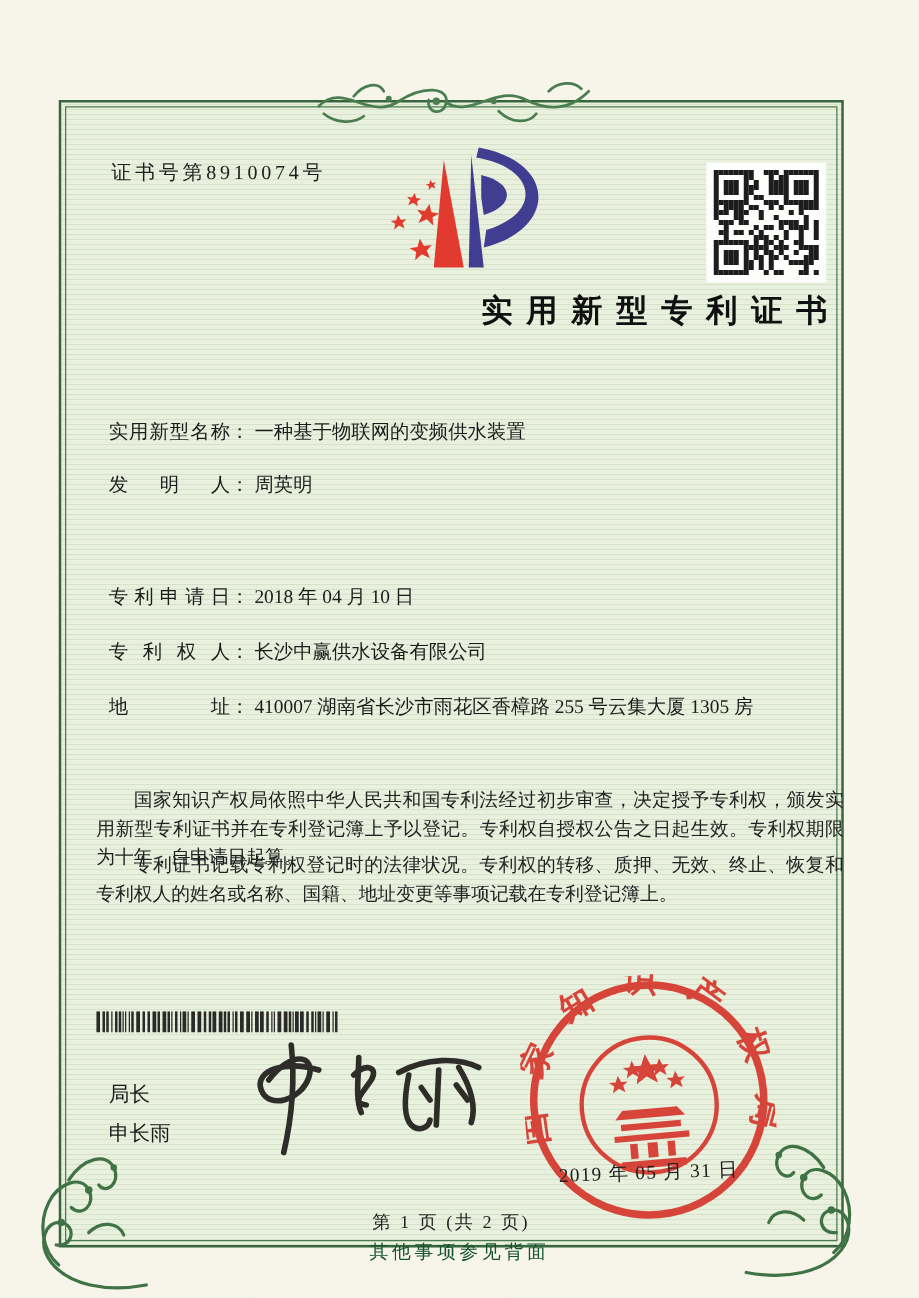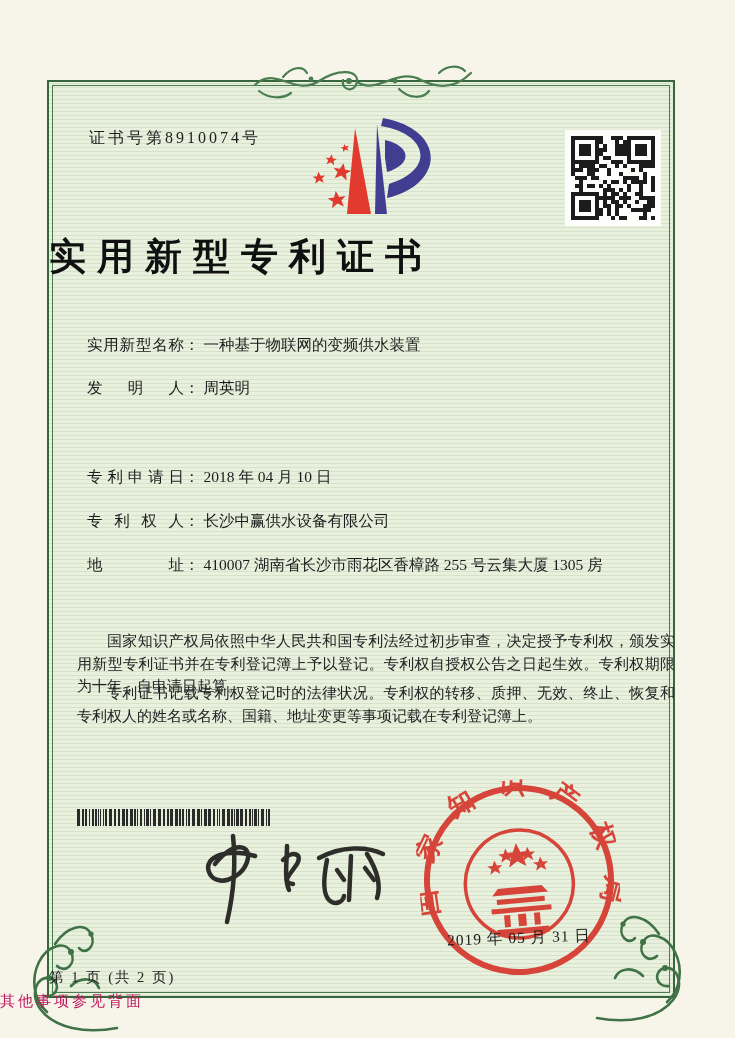--- a/index.html
+++ b/index.html
@@ -16,37 +16,37 @@
     background-color:#e9f0de;
     background-image:repeating-linear-gradient(0deg,rgba(125,165,115,.18) 0 1px,rgba(0,0,0,0) 1px 4px);
     margin-top:24px;
   }
   .frame::before{content:"";position:absolute;inset:3px;border:1px solid #4a7a4e;pointer-events:none}
   .abs{position:absolute}
   
   .cert-no{left:40px;top:46px;font-size:16px;letter-spacing:3px;color:#1e1e1e}
   .logo{left:240px;top:32px;width:156px;height:114px}
   .qr{left:518px;top:50px;width:92px;height:92px;background:#fdfdfb;box-shadow:0 0 0 2px #fdfdfb}
-  .title{left:0;right:0;top:150px;text-align:left;font-size:37px;font-weight:bold;letter-spacing:11px;color:#101010}
+  .title{left:0;right:0;top:150px;text-align:right;font-size:25px;font-weight:bold;letter-spacing:11px;color:#101010}
   
   .row{position:absolute;left:38px;font-size:15.5px;white-space:nowrap;color:#1c1c1c}
   .lab{display:inline-block;width:97px;text-align:justify;text-align-last:justify;-moz-text-align-last:justify}
   .col{margin-right:4px}
   .pair2{position:absolute;left:305px;top:0}
   
   .para{position:absolute;left:28px;width:598px;font-size:15px;line-height:22.5px;
         text-align:justify;text-indent:2em;color:#222}
   
   .barcode{left:28px;top:727px;width:196px;height:17px}
   .director{left:38px;top:778px;font-size:16.5px;line-height:31px;color:#1a1a1a}
   .signature{left:132px;top:748px;width:230px;height:100px}
   .seal{left:370px;top:698px;width:200px;height:200px;transform:rotate(-5deg)}
   .seal-date{left:368px;top:846px;width:204px;text-align:center;font-size:15.5px;letter-spacing:1px;color:#1d1d1d;transform:rotate(-2deg)}
-  .page-num{left:0;right:0;top:886px;font-size:14.5px;letter-spacing:2px;color:#1e1e1e}
-  .back-note{position:absolute;left:0;right:0;top:992px;font-size:15px;letter-spacing:3px;color:#be185d}
+  .page-num{left:0;right:0;top:886px;text-align:center;font-size:14.5px;letter-spacing:2px;color:#1e1e1e}
+  .back-note{position:absolute;left:0;right:0;top:992px;text-align:center;font-size:15px;letter-spacing:3px;color:#14532d}
   
   .orn-top{left:200px;top:-27px;width:228px;height:54px}
   .fl-bl{left:-24px;top:834px;width:98px;height:118px}
   .fl-br{right:-16px;top:824px;width:98px;height:118px;transform:scaleX(-1)}
   svg{display:block}
 </style>
 </head>
 <body>
 
 <div class="frame">
@@ -422,20 +422,24 @@
         <rect x="172" y="0" width="2" height="17" fill="#2a2a28"></rect>
         <rect x="175" y="0" width="1" height="17" fill="#2a2a28"></rect>
         <rect x="177" y="0" width="3" height="17" fill="#2a2a28"></rect>
         <rect x="181" y="0" width="1" height="17" fill="#2a2a28"></rect>
         <rect x="184" y="0" width="3" height="17" fill="#2a2a28"></rect>
         <rect x="189" y="0" width="1" height="17" fill="#2a2a28"></rect>
         <rect x="191" y="0" width="2" height="17" fill="#2a2a28"></rect>
       </svg>
     </div>
 
+  <div class="abs director">
+    <div>局长</div>
+    <div>申长雨</div>
+  </div>
 
   <svg class="abs signature" viewBox="0 0 230 100">
     <g fill="none" stroke="#2e2d2a" stroke-width="4.5" stroke-linecap="round" stroke-linejoin="round">
       <path d="M34,34 C52,10 72,14 66,32 C60,50 34,58 28,42 C22,26 48,18 74,26"></path>
       <path d="M52,6 C55,34 52,66 46,92"></path>
       <path d="M102,30 C112,20 122,24 116,34 C108,46 100,52 112,54"></path>
       <path d="M106,16 C106,32 103,48 108,60"></path>
       <path d="M138,28 C160,16 186,16 202,24"></path>
       <path d="M146,30 C142,50 142,64 148,70 C154,76 162,72 163,66"></path>
       <path d="M170,26 L168,70"></path>

